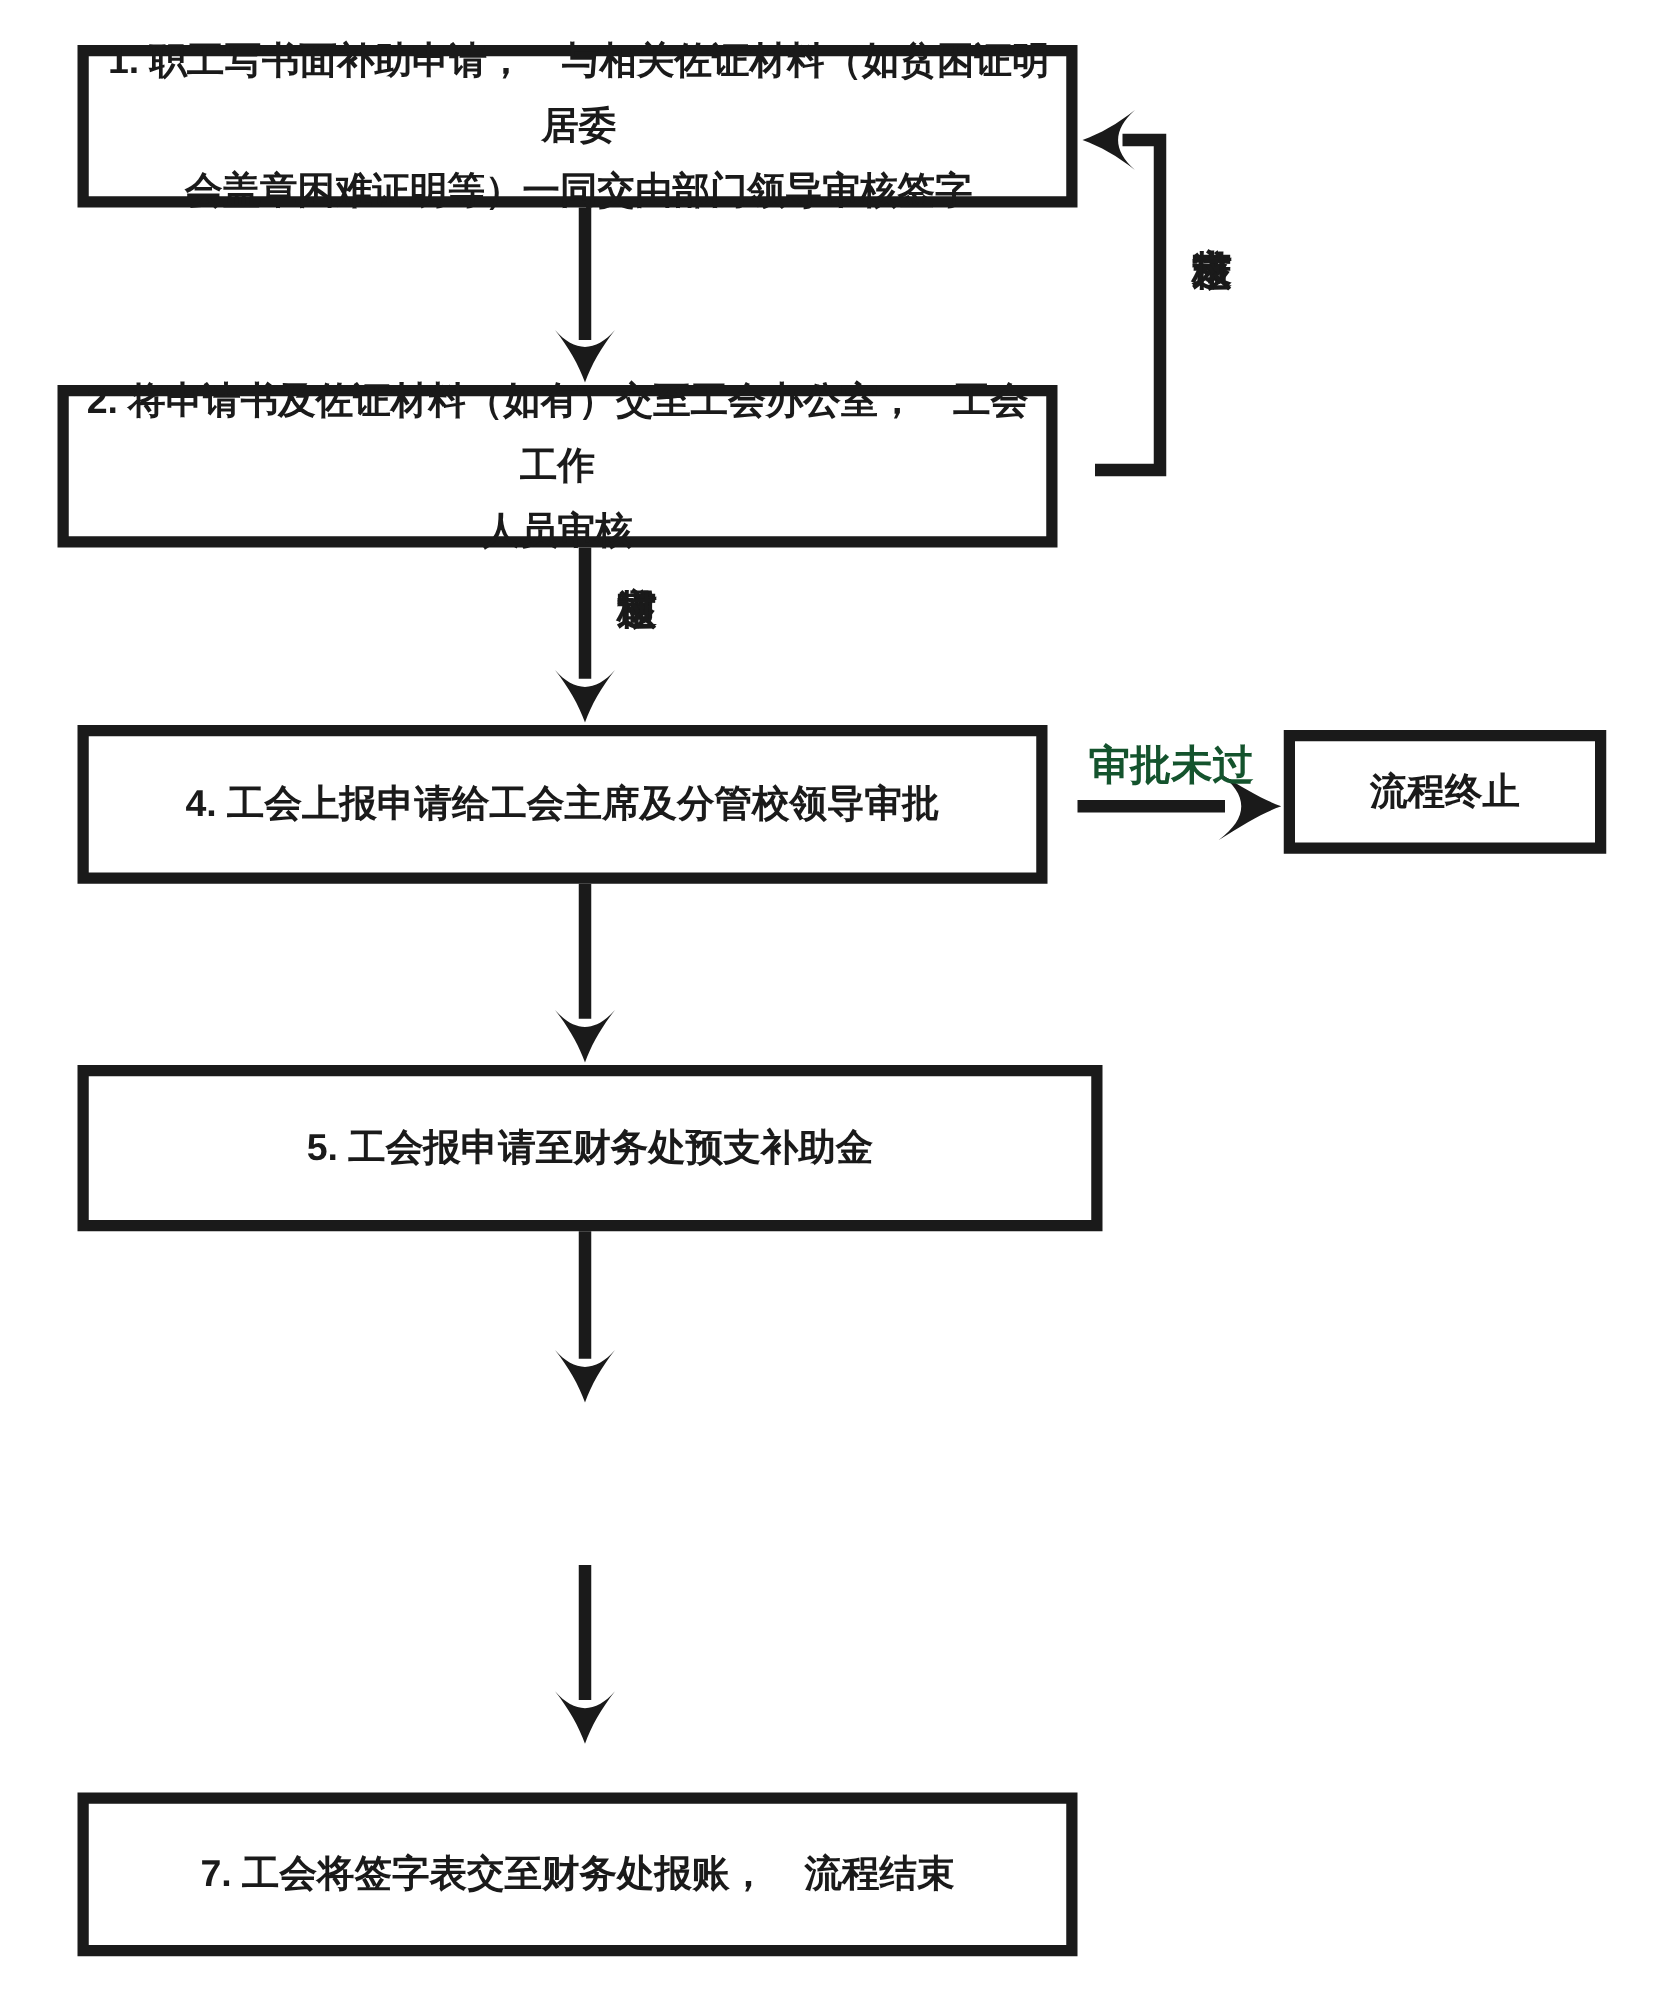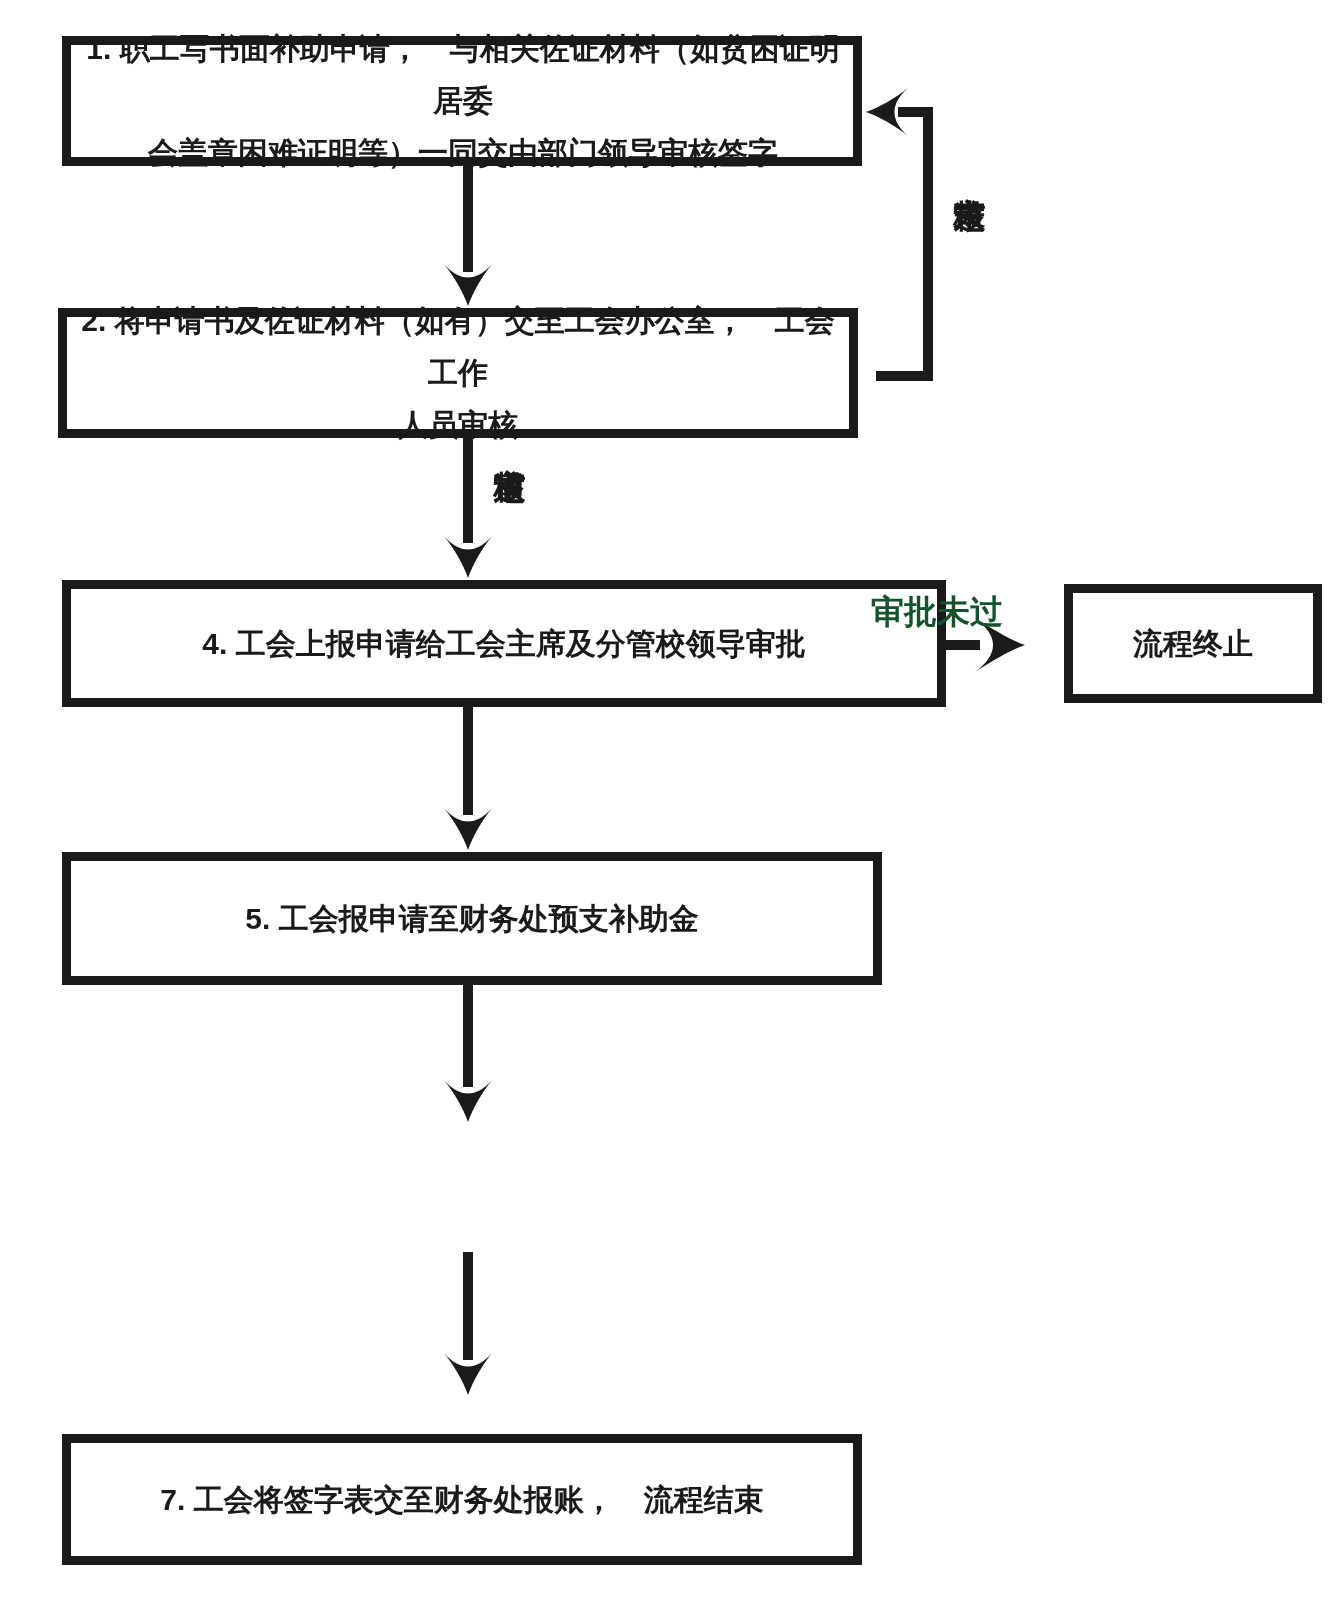--- a/index.html
+++ b/index.html
@@ -26,26 +26,26 @@
     justify-content: center;
     text-align: center;
     font-weight: bold;
     font-size: 30px;
     line-height: 52px;
     white-space: pre-line;
     color: #1a1a1a;
     padding: 0 10px;
   }
   #box-step1 { left: 62px;   top: 36px;   width: 800px; height: 130px; padding-left: 12px; }
-  #box-step2 { left: 58px;   top: 308px;  width: 800px; height: 130px; }
-  #box-step4 { left: 62px;   top: 580px;  width: 884px; height: 127px; }
+  #box-step2 { left: 46px;   top: 308px;  width: 800px; height: 130px; }
+  #box-step4 { left: 62px;   top: 580px;  width: 776px; height: 127px; }
   #box-step5 { left: 62px;   top: 852px;  width: 820px; height: 133px; }
   #box-step6 { left: 62px;   top: 1124px; width: 800px; height: 130px; }
   #box-step7 { left: 62px;   top: 1434px; width: 800px; height: 131px; }
-  #box-terminate { left: 1064px; top: 584px; width: 258px; height: 119px; }
+  #box-terminate { left: 1027px; top: 584px; width: 258px; height: 99px; }
 
   .vlabel {
     position: absolute;
     writing-mode: vertical-rl;
     text-orientation: upright;
     font-weight: bold;
     font-size: 32px;
     letter-spacing: 1px;
     color: #1a1a1a;
   }

